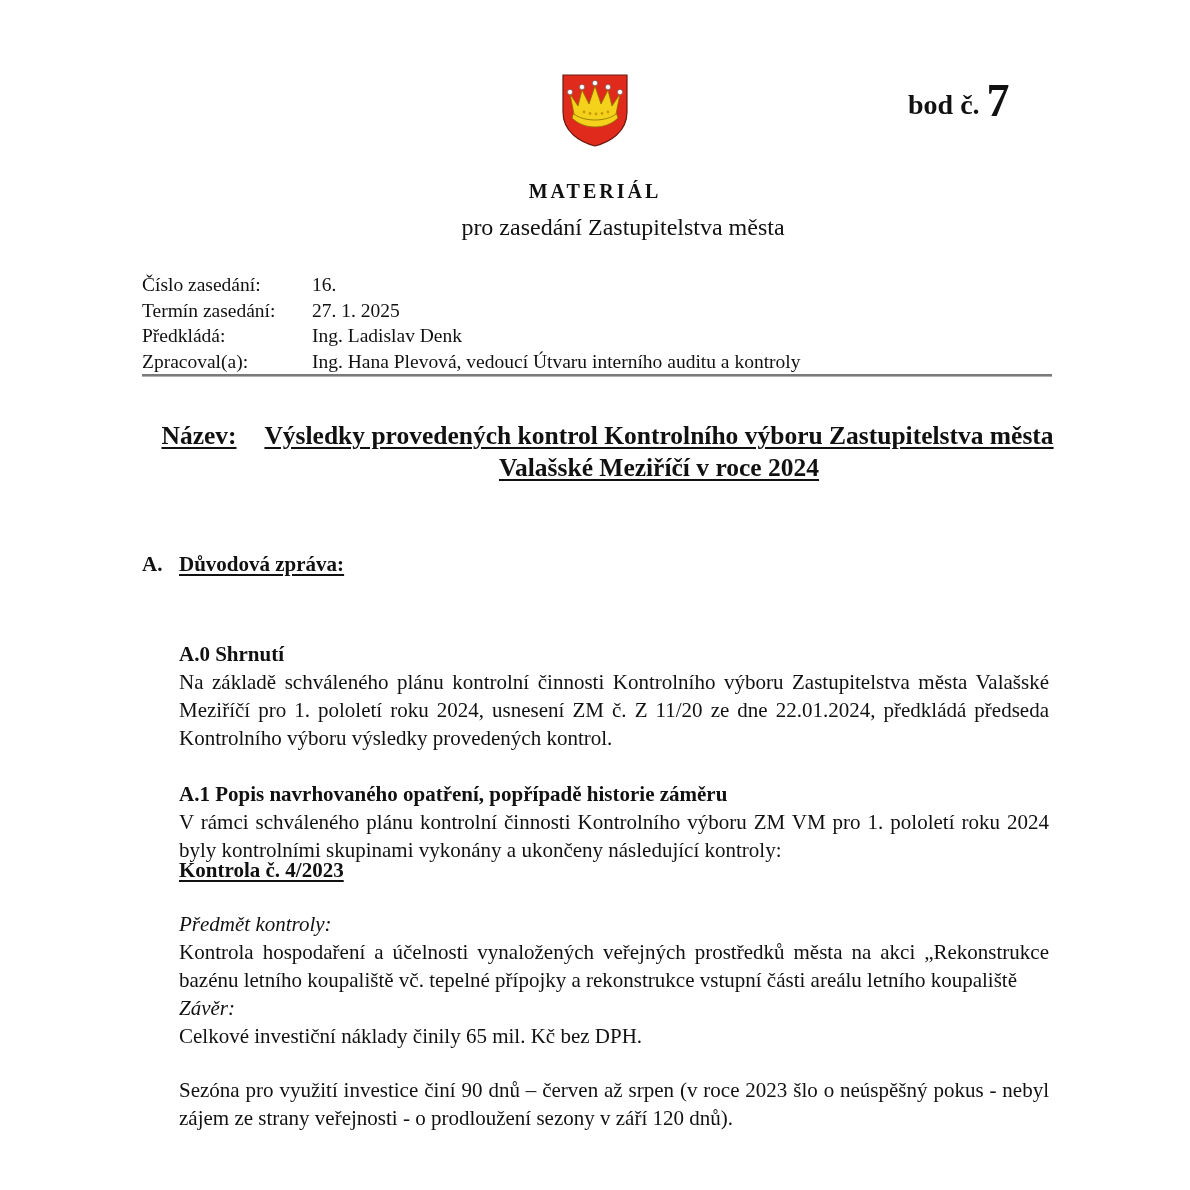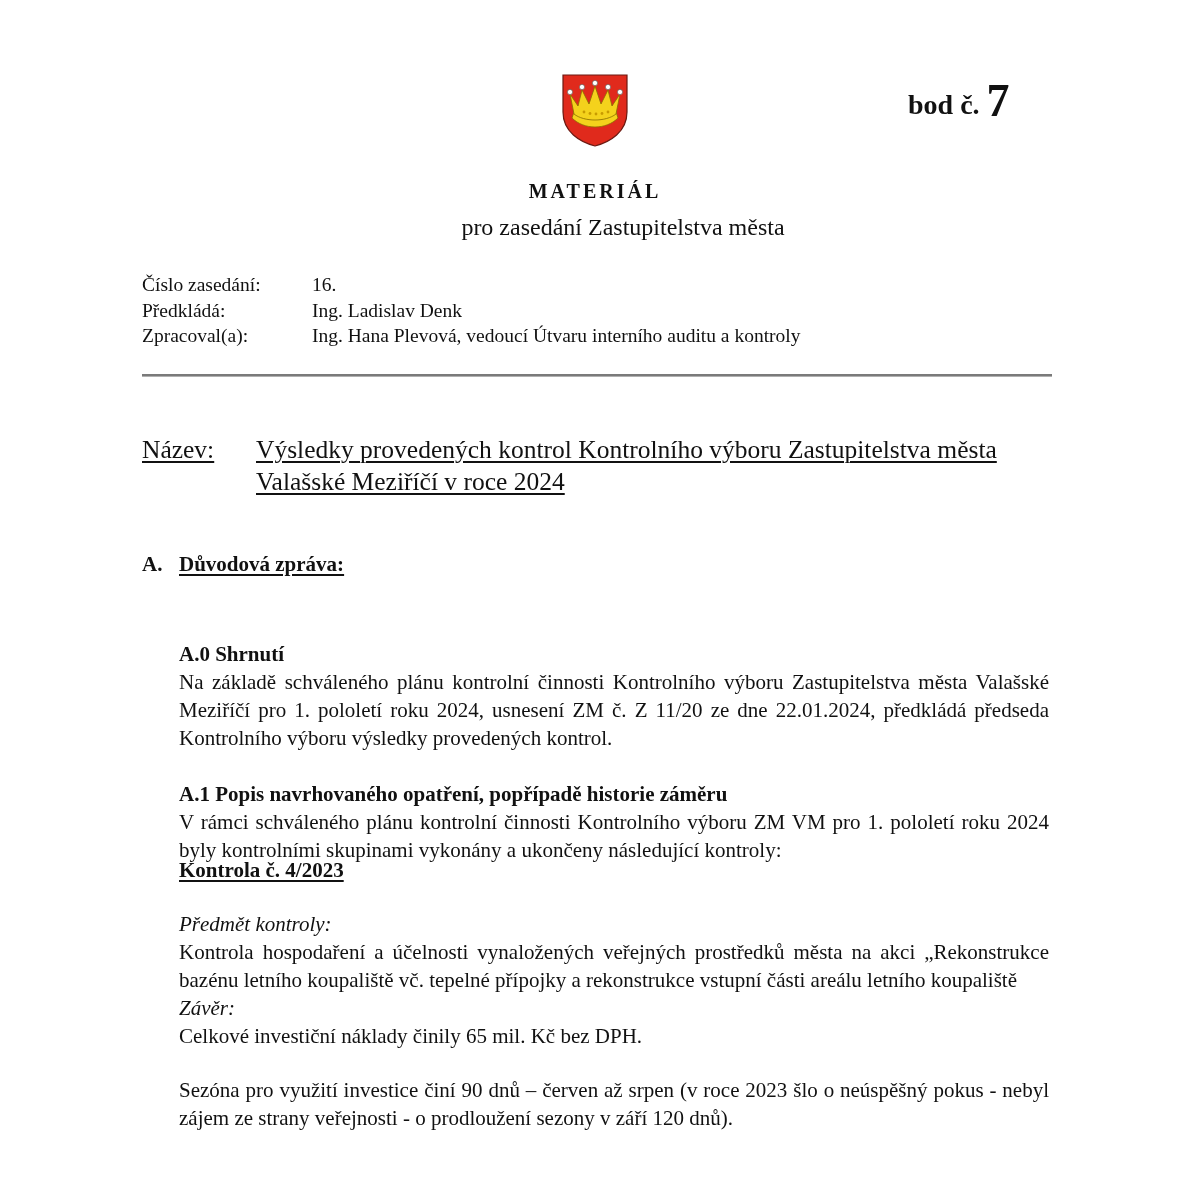--- a/index.html
+++ b/index.html
@@ -79,26 +79,27 @@
       left: 142px;
       top: 374px;
       width: 910px;
       height: 0;
       border-top: 2px solid #7a7a7a;
       border-bottom: 1px solid #b0b0b0;
     }
     .title-block {
       position: absolute;
       left: 142px;
-      top: 434px;
+      top: 420px;
       width: 920px;
-      font-weight: normal;
+      font-weight: bold;
       font-size: 25.5px;
       line-height: 32px;
       display: flex;
+      text-align: center;
     }
     .title-label {
       width: 114px;
       flex: none;
       text-decoration: underline;
       text-decoration-thickness: 2px;
       text-underline-offset: 3px;
     }
     .title-text {
       flex: 1;
@@ -176,20 +177,24 @@
     <span class="num">7</span>
   </div>
 
   <div class="doc-type">MATERIÁL</div>
   <div class="doc-subtitle">pro zasedání Zastupitelstva města</div>
 
   <div class="meta-table">
     <div class="meta-row">
       <span class="meta-label">Číslo zasedání:</span>
       <span class="meta-value">16.</span>
+    </div>
+    <div class="meta-row">
+      <span class="meta-label">Termín zasedání:</span>
+      <span class="meta-value">27. 1. 2025</span>
     </div>
     <div class="meta-row">
       <span class="meta-label">Předkládá:</span>
       <span class="meta-value">Ing. Ladislav Denk</span>
     </div>
     <div class="meta-row">
       <span class="meta-label">Zpracoval(a):</span>
       <span class="meta-value">Ing. Hana Plevová, vedoucí Útvaru interního auditu a kontroly</span>
     </div>
   </div>

